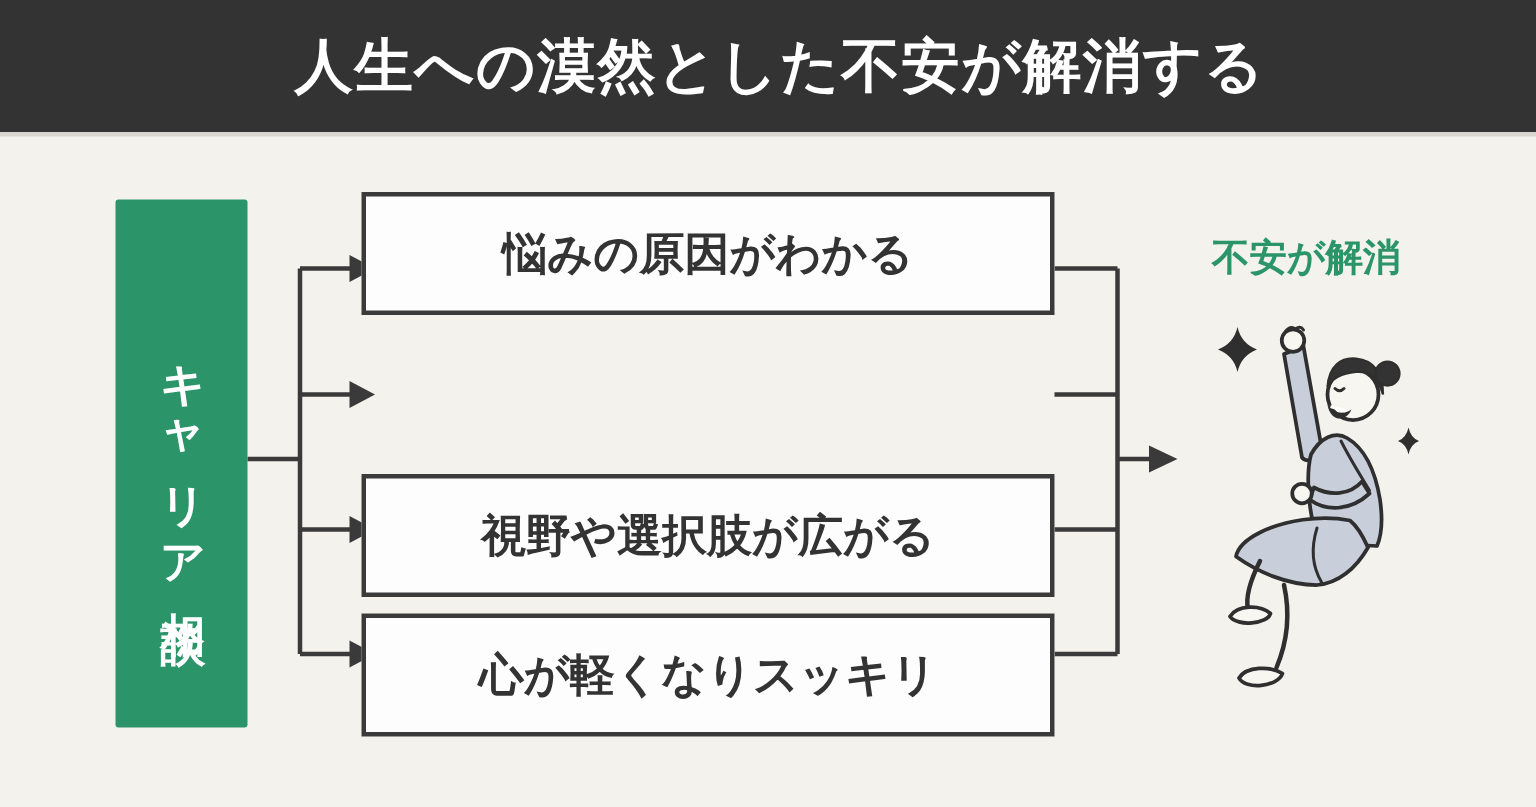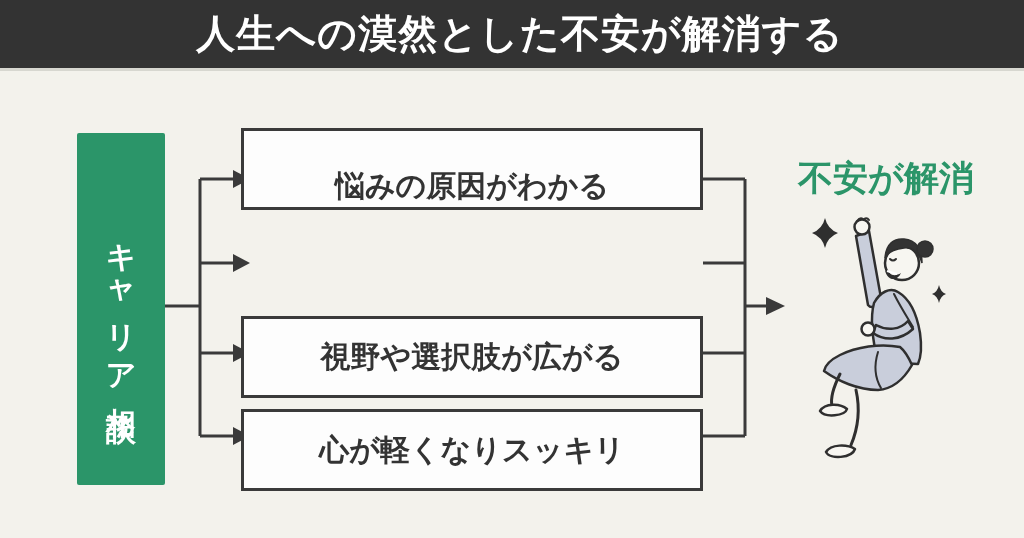--- a/index.html
+++ b/index.html
@@ -6,47 +6,47 @@
     --page-bg:#f3f2ec; --header-bg:#333333; --header-text:#ffffff;
     --accent-green:#2b9569; --line:#3a3a3a; --box-bg:#fdfdfd; --box-text:#333333;
     --figure-fill:#c9cedb; --figure-face:#f7f6f1; --figure-stroke:#2f2f2f; --hair:#333333;
   }
   *{box-sizing:border-box; margin:0; padding:0;}
   html,body{background:var(--page-bg);}
   body{font-family:"Liberation Sans","DejaVu Sans",sans-serif;}
   .canvas{position:relative; width:1024px; height:538px; background:var(--page-bg); overflow:hidden;}
 
   
-  .titlebar{position:absolute; left:0; top:0; width:1024px; height:68px;
+  .titlebar{position:absolute; left:0; top:0; width:1024px; height:88px;
     background:var(--header-bg); display:flex; align-items:center; justify-content:center;
     box-shadow:0 3px 0 rgba(60,60,55,.15);padding-left:16px;}
   .titlebar h1{color:var(--header-text); font-size:39px; font-weight:700; letter-spacing:1px; white-space:nowrap;}
 
   
   .source-box{position:absolute; left:77px; top:133px; width:88px; height:352px;
     background:var(--accent-green); border-radius:2px;
     display:flex; align-items:center; justify-content:center;}
   .source-box .vtext{writing-mode:vertical-rl; text-orientation:upright;
     color:#ffffff; font-size:30px; font-weight:700; letter-spacing:6px; line-height:1;}
 
   
   .benefit{position:absolute; left:241px; width:462px; height:82px;
     background:var(--box-bg); border:3px solid var(--line);
     display:flex; align-items:center; justify-content:center;}
   .benefit span{color:var(--box-text); font-size:30px; font-weight:700; white-space:nowrap;}
-  .b1{top:128px;align-items:flex-end;} .b2{top:222px;} .b3{top:316px;} .b4{top:409px;}
+  .b1{top:128px;} .b2{top:222px;} .b3{top:316px;} .b4{top:409px;}
 
   
   .connectors{position:absolute; left:0; top:0; width:1024px; height:538px; pointer-events:none;}
   .connectors .ln{stroke:var(--line); stroke-width:3; fill:none;}
   .connectors .ah{fill:var(--line); stroke:none;}
 
   
-  .result-label{position:absolute; left:786px; top:155px; width:200px; text-align:center;
-    color:var(--accent-green); font-size:35px; font-weight:700; white-space:nowrap;}
+  .result-label{position:absolute; left:808px; top:155px; width:200px; text-align:left;
+    color:var(--accent-green); font-size:25px; font-weight:700; white-space:nowrap;}
 
   
   .figure{position:absolute; left:780px; top:200px; width:200px; height:290px;}
   .figure .fill{fill:var(--figure-fill); stroke:var(--figure-stroke); stroke-width:2.5; stroke-linejoin:round;}
   .figure .skin{fill:var(--figure-face); stroke:var(--figure-stroke); stroke-width:2.5; stroke-linejoin:round;}
   .figure .dark{fill:var(--hair); stroke:var(--figure-stroke); stroke-width:1.5;}
   .figure .strokeonly{fill:none; stroke:var(--figure-stroke); stroke-width:3; stroke-linecap:round;}
   .figure .thin{fill:none; stroke:var(--figure-stroke); stroke-width:2; stroke-linecap:round;}
   .figure .spark{fill:var(--figure-stroke); stroke:none;}
 </style>

